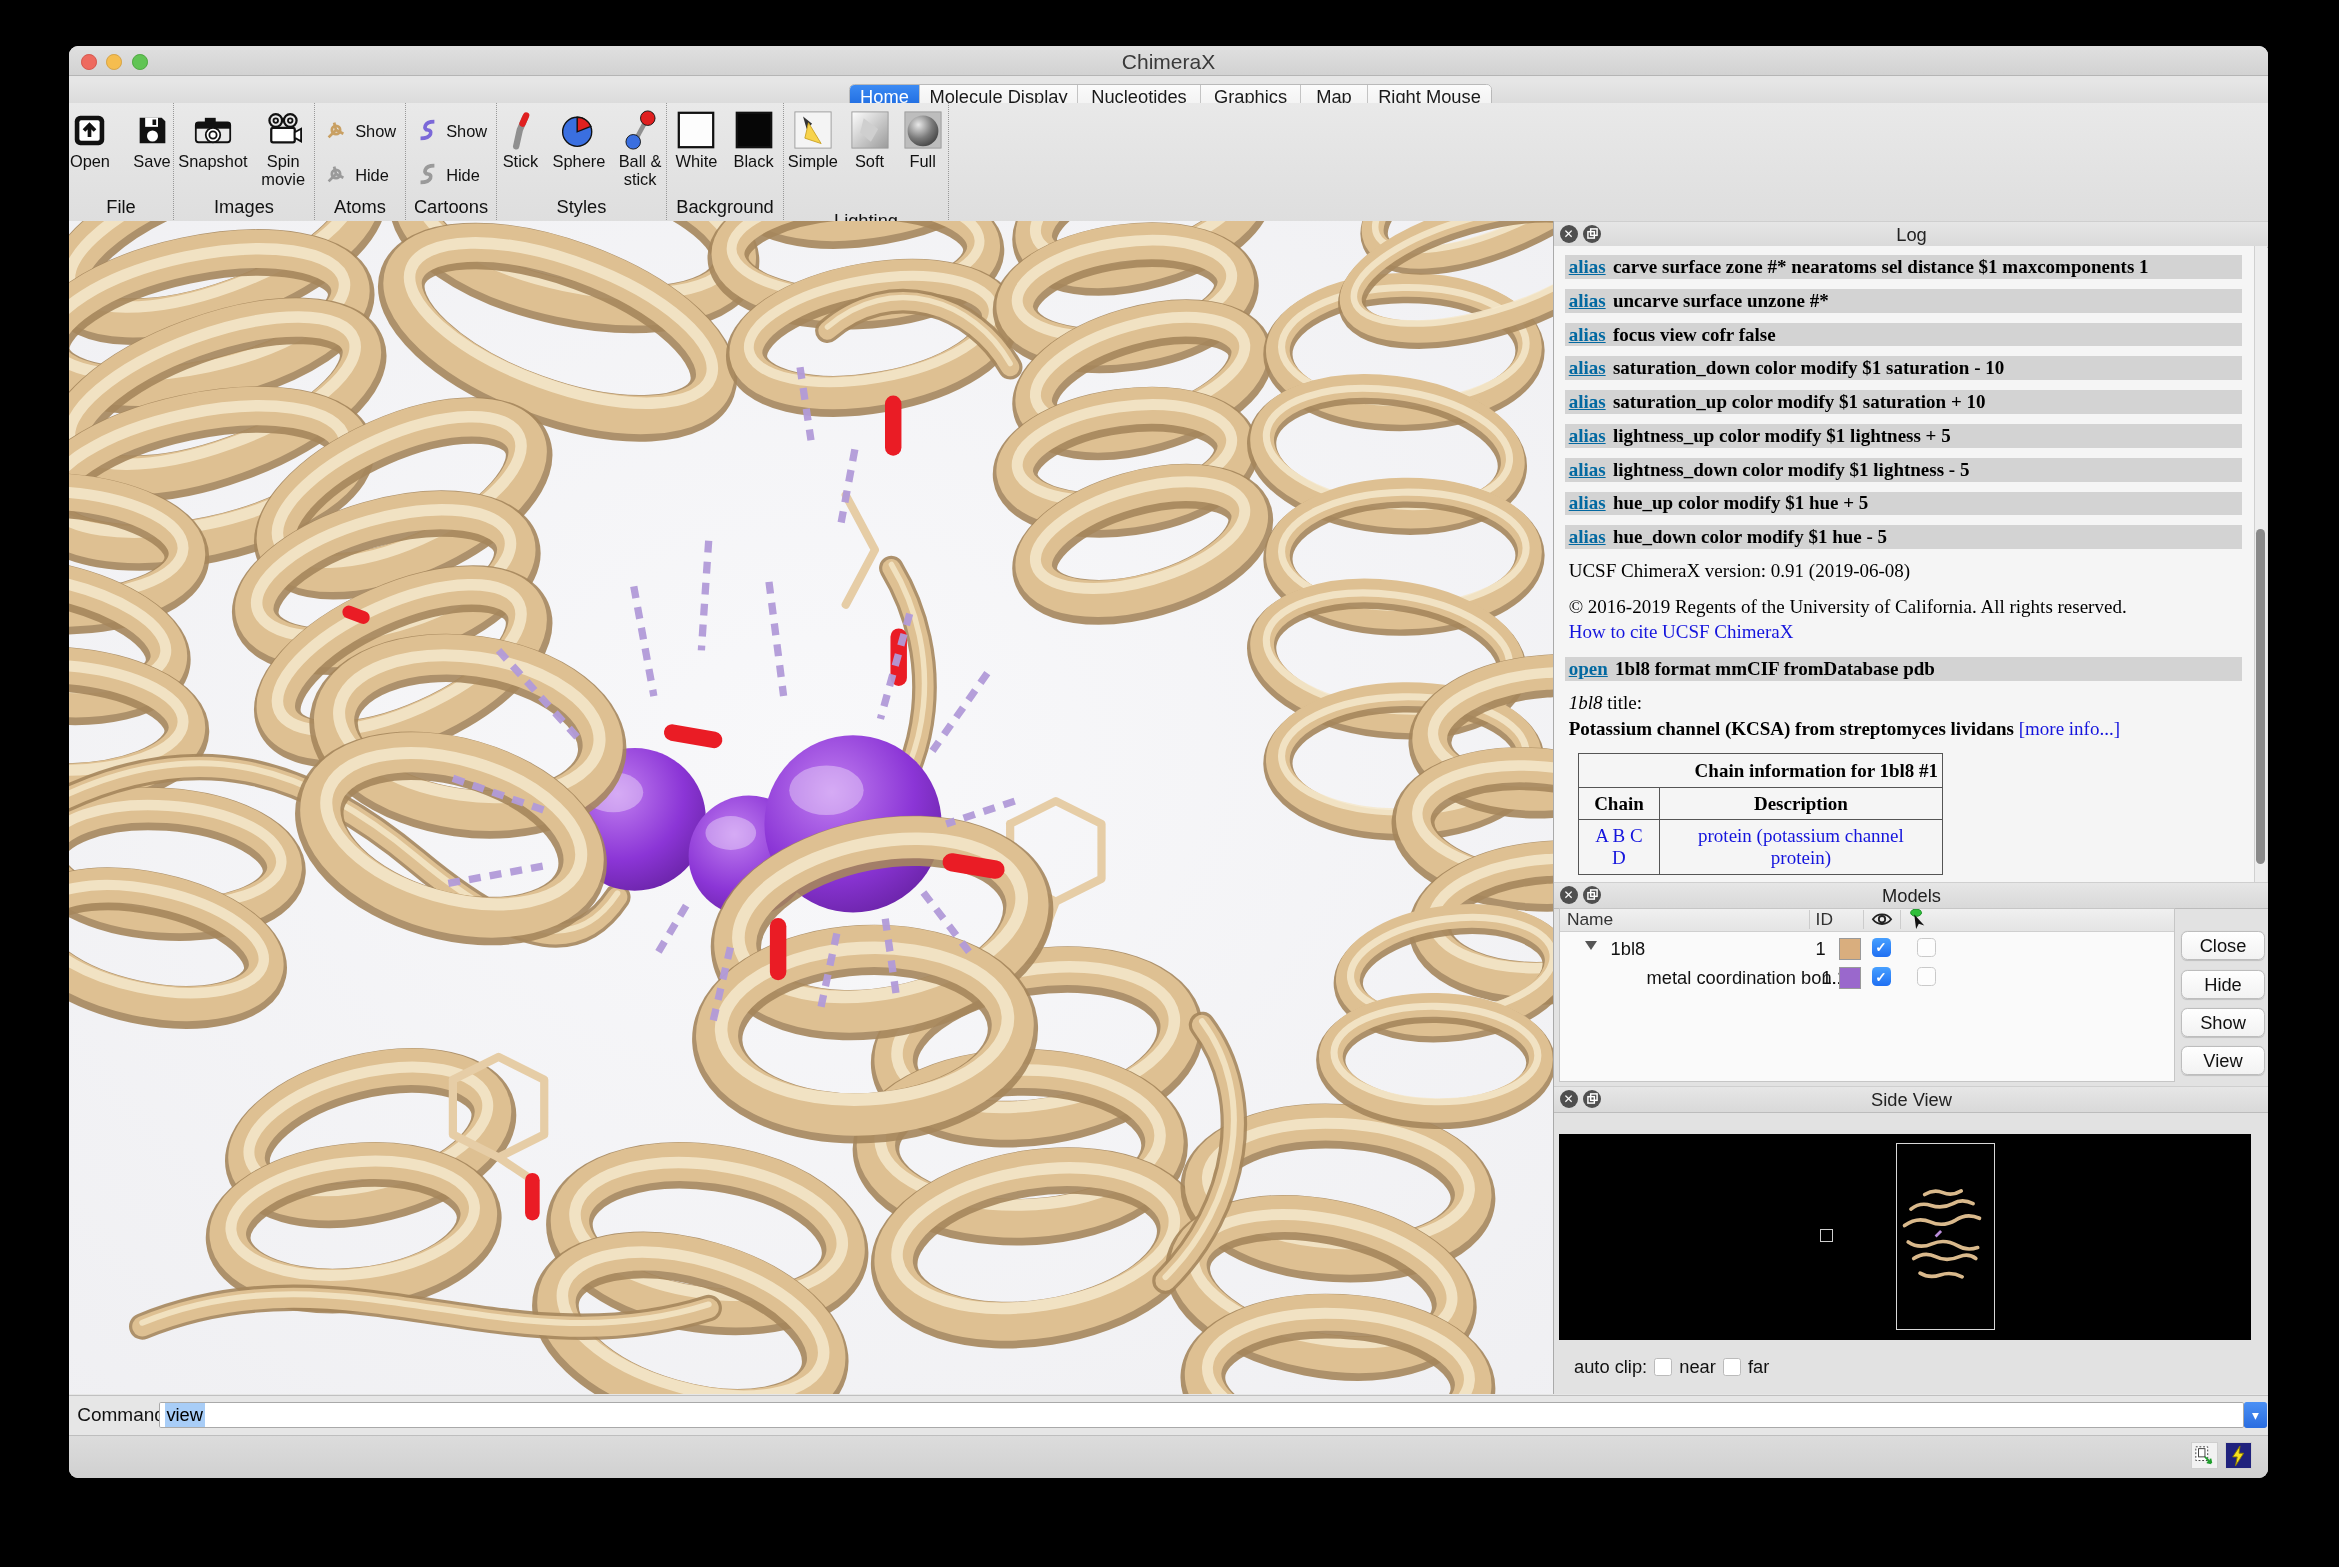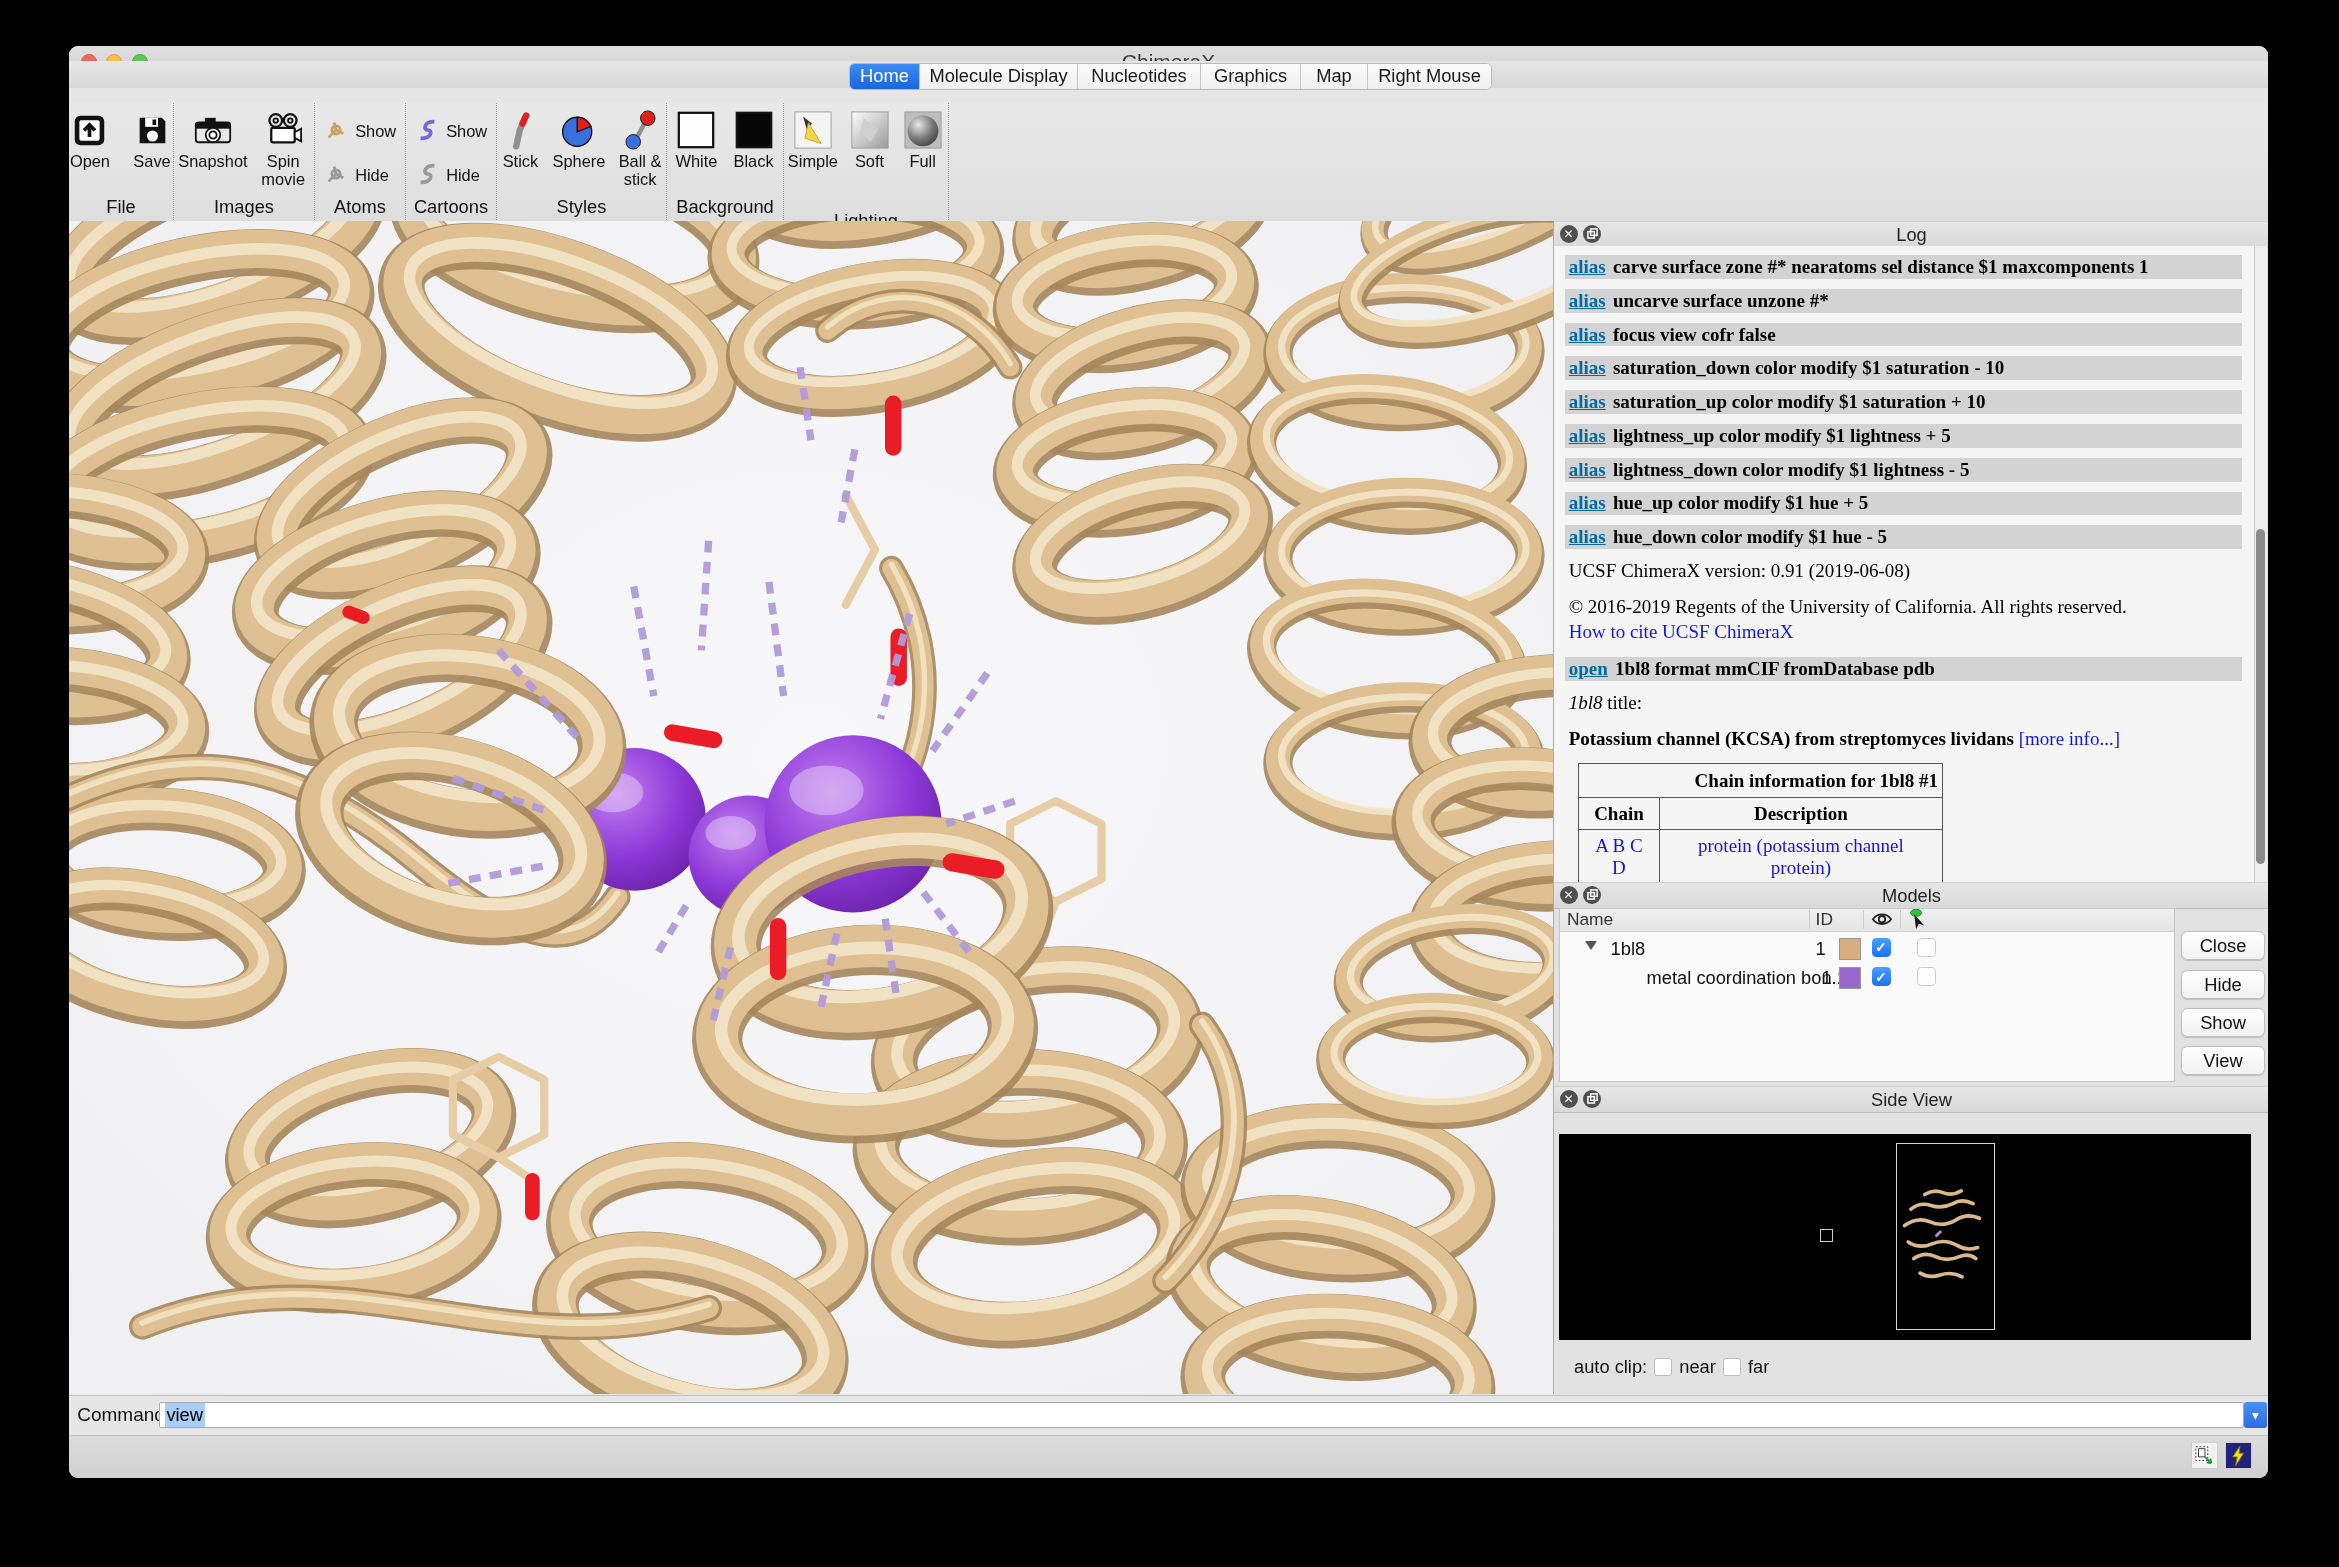--- a/index.html
+++ b/index.html
@@ -6,21 +6,21 @@
   .screen{position:relative;width:2339px;height:1568px;background:#000;overflow:hidden;}
   .window{position:absolute;left:69px;top:46px;width:2199px;height:1432px;background:#e6e6e6;border-radius:9.1px;overflow:hidden;box-shadow:0 18.3px 55px rgba(0,0,0,.6);}
   
   .titlebar{position:absolute;left:0;top:0;width:100%;height:29px;background:linear-gradient(#e0e0e0,#d2d2d2);border-bottom:0.9px solid #b5b5b5;}
   .tl{position:absolute;top:8.2px;width:13.7px;height:13.7px;border-radius:50%;}
   .tl.red{left:12px;background:#ee6a5f;border:0.9px solid #d5544a;}
   .tl.yellow{left:37px;background:#f5bd4f;border:0.9px solid #d6a243;}
   .tl.green{left:63px;background:#61c454;border:0.9px solid #4ca73e;}
   .win-title{position:absolute;top:3.7px;left:0;width:100%;text-align:center;font-size:21px;color:#3a3a3a;}
   
-  .tabrow{position:absolute;left:0;top:15px;width:100%;height:27.4px;background:linear-gradient(#e6e6e6,#d8d8d8);}
+  .tabrow{position:absolute;left:0;top:36px;width:100%;height:27.4px;background:linear-gradient(#e6e6e6,#d8d8d8);}
   .tabs{position:absolute;left:780px;top:1.8px;height:25px;display:flex;border:0.9px solid #b9b9b9;border-radius:5.5px;overflow:hidden;background:#f6f6f6;}
   .tab{height:25px;display:flex;align-items:center;justify-content:center;font-size:18.3px;color:#1a1a1a;border-right:0.9px solid #c4c4c4;background:linear-gradient(#fbfbfb,#f0f0f0);cursor:default;}
   .tab:last-child{border-right:none;}
   .tab.active{background:linear-gradient(#3c8bf3,#1a66dd);color:#fff;}
   
   .toolbar{position:absolute;left:0;top:57px;width:100%;height:119px;background:linear-gradient(#e9e9e9,#dedede);border-bottom:0.9px solid #9f9f9f;display:flex;}
   .tsec{position:relative;height:100%;border-right:0.9px dotted #999;display:flex;flex-direction:column;align-items:center;}
   .tsec .btnrow{flex:1;display:flex;align-items:flex-start;justify-content:center;gap:9.1px;padding-top:7.3px;}
   .tsec .seclabel{font-size:18.3px;color:#111;padding-bottom:3.7px;}
   .tbtn{display:flex;flex-direction:column;align-items:center;width:auto;min-width:53px;cursor:default;}
@@ -662,21 +662,21 @@
             <div class="log-row gray"><a class="loglink">alias</a><b>saturation_down color modify $1 saturation - 10</b></div>
             <div class="log-row gray"><a class="loglink">alias</a><b>saturation_up color modify $1 saturation + 10</b></div>
             <div class="log-row gray"><a class="loglink">alias</a><b>lightness_up color modify $1 lightness + 5</b></div>
             <div class="log-row gray"><a class="loglink">alias</a><b>lightness_down color modify $1 lightness - 5</b></div>
             <div class="log-row gray"><a class="loglink">alias</a><b>hue_up color modify $1 hue + 5</b></div>
             <div class="log-row gray"><a class="loglink">alias</a><b>hue_down color modify $1 hue - 5</b></div>
             <div class="log-row" style="margin-bottom:1.8px;">UCSF ChimeraX version: 0.91 (2019-06-08)</div>
             <div class="log-row" style="margin-bottom:1.8px;margin-top:12px;">© 2016-2019 Regents of the University of California. All rights reserved.</div>
             <div class="log-row" style="margin-bottom:12.8px;"><a class="plainlink">How to cite UCSF ChimeraX</a></div>
             <div class="log-row gray"><a class="loglink">open</a><b>1bl8 format mmCIF fromDatabase pdb</b></div>
-            <div class="log-row" style="margin-bottom:12px;"><i>1bl8</i><span> title:</span></div>
+            <div class="log-row" style="margin-bottom:2px;"><i>1bl8</i><span> title:</span></div>
             <div class="log-row"><b>Potassium channel (KCSA) from streptomyces lividans</b> <a class="plainlink">[more info...]</a></div>
             <table class="chain-tbl">
               <tbody>
                   <tr>
                     <td class="cap" colspan="2">Chain information for 1bl8 #1</td>
                   </tr>
               <tr>
                 <th>Chain</th>
                 <th>Description</th>
               </tr>

